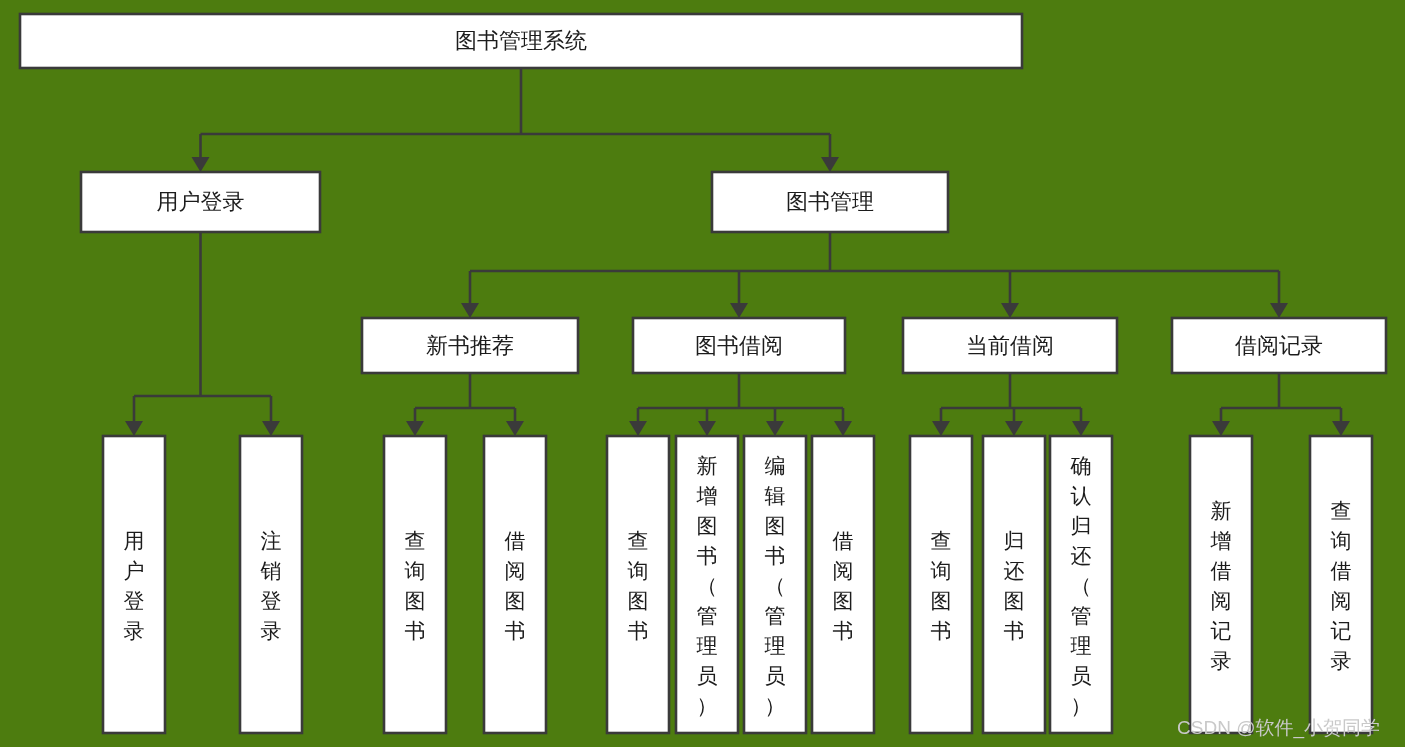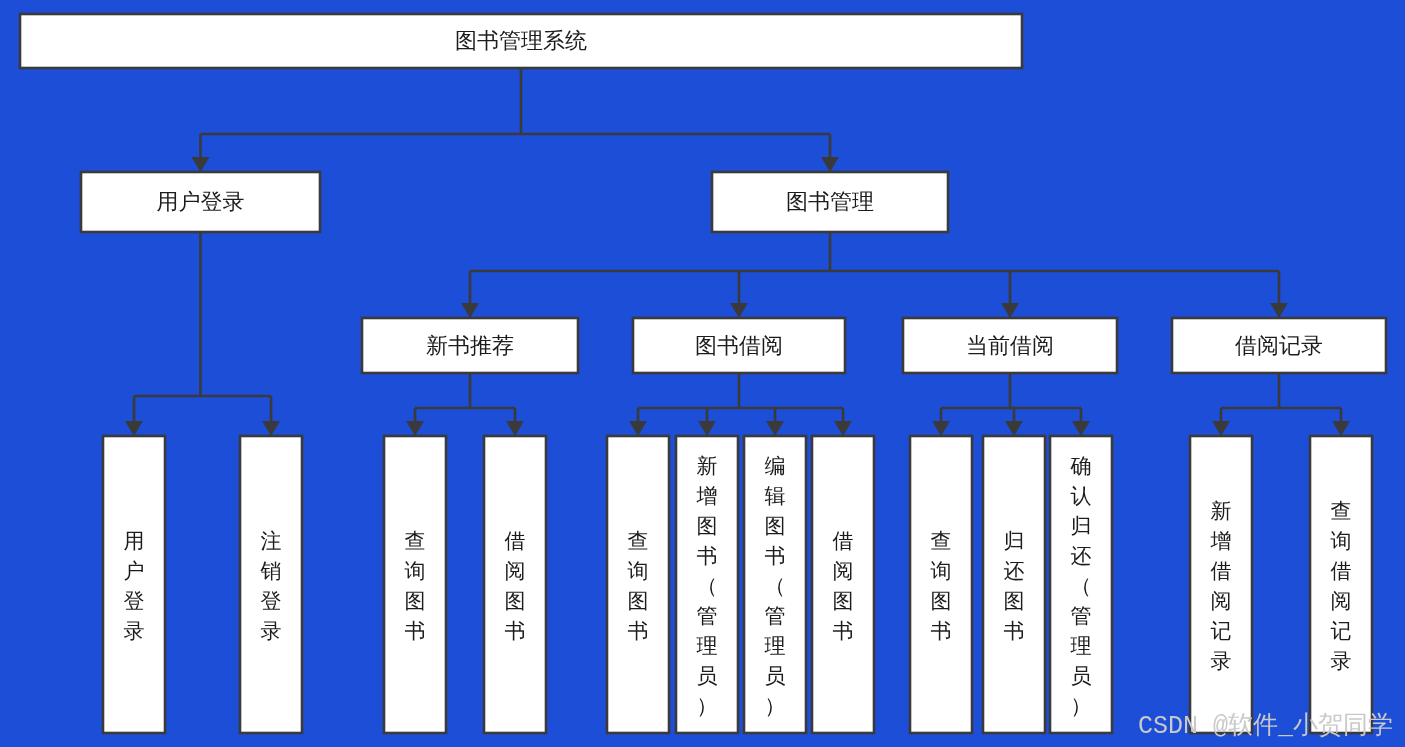--- a/index.html
+++ b/index.html
@@ -10,21 +10,21 @@
   body {
     width: 1405px;
     height: 747px;
     font-family: "DejaVu Sans", "Liberation Sans", sans-serif;
     overflow: hidden;
   }
   #diagram-root {
     position: relative;
     width: 1405px;
     height: 747px;
-    background: #1d4ed8;
+    background: #4d7c0f;
   }
   svg#tree-svg {
     position: absolute;
     left: 0;
     top: 0;
     width: 1405px;
     height: 747px;
     display: block;
   }
   .node-box {
@@ -50,25 +50,25 @@
     stroke-width: 2.6;
     fill: none;
     stroke-linecap: butt;
   }
   .arrow-head {
     fill: #3a3a3a;
     stroke: none;
   }
   .watermark {
     position: absolute;
-    right: 12px;
+    right: 25px;
     bottom: 6px;
     color: #c9c9c9;
-    font-family: Liberation Mono, monospace;
-    font-size: 25px;
+    font-family: Liberation Sans, sans-serif;
+    font-size: 19px;
     white-space: nowrap;
     user-select: none;
   }
 </style>
 </head>
 <body>
 
 <div id="diagram-root">
   <svg id="tree-svg" viewBox="0 0 1405 747" xmlns="http://www.w3.org/2000/svg">
       <path d="M521 68 L521 134" class="connector"></path>

